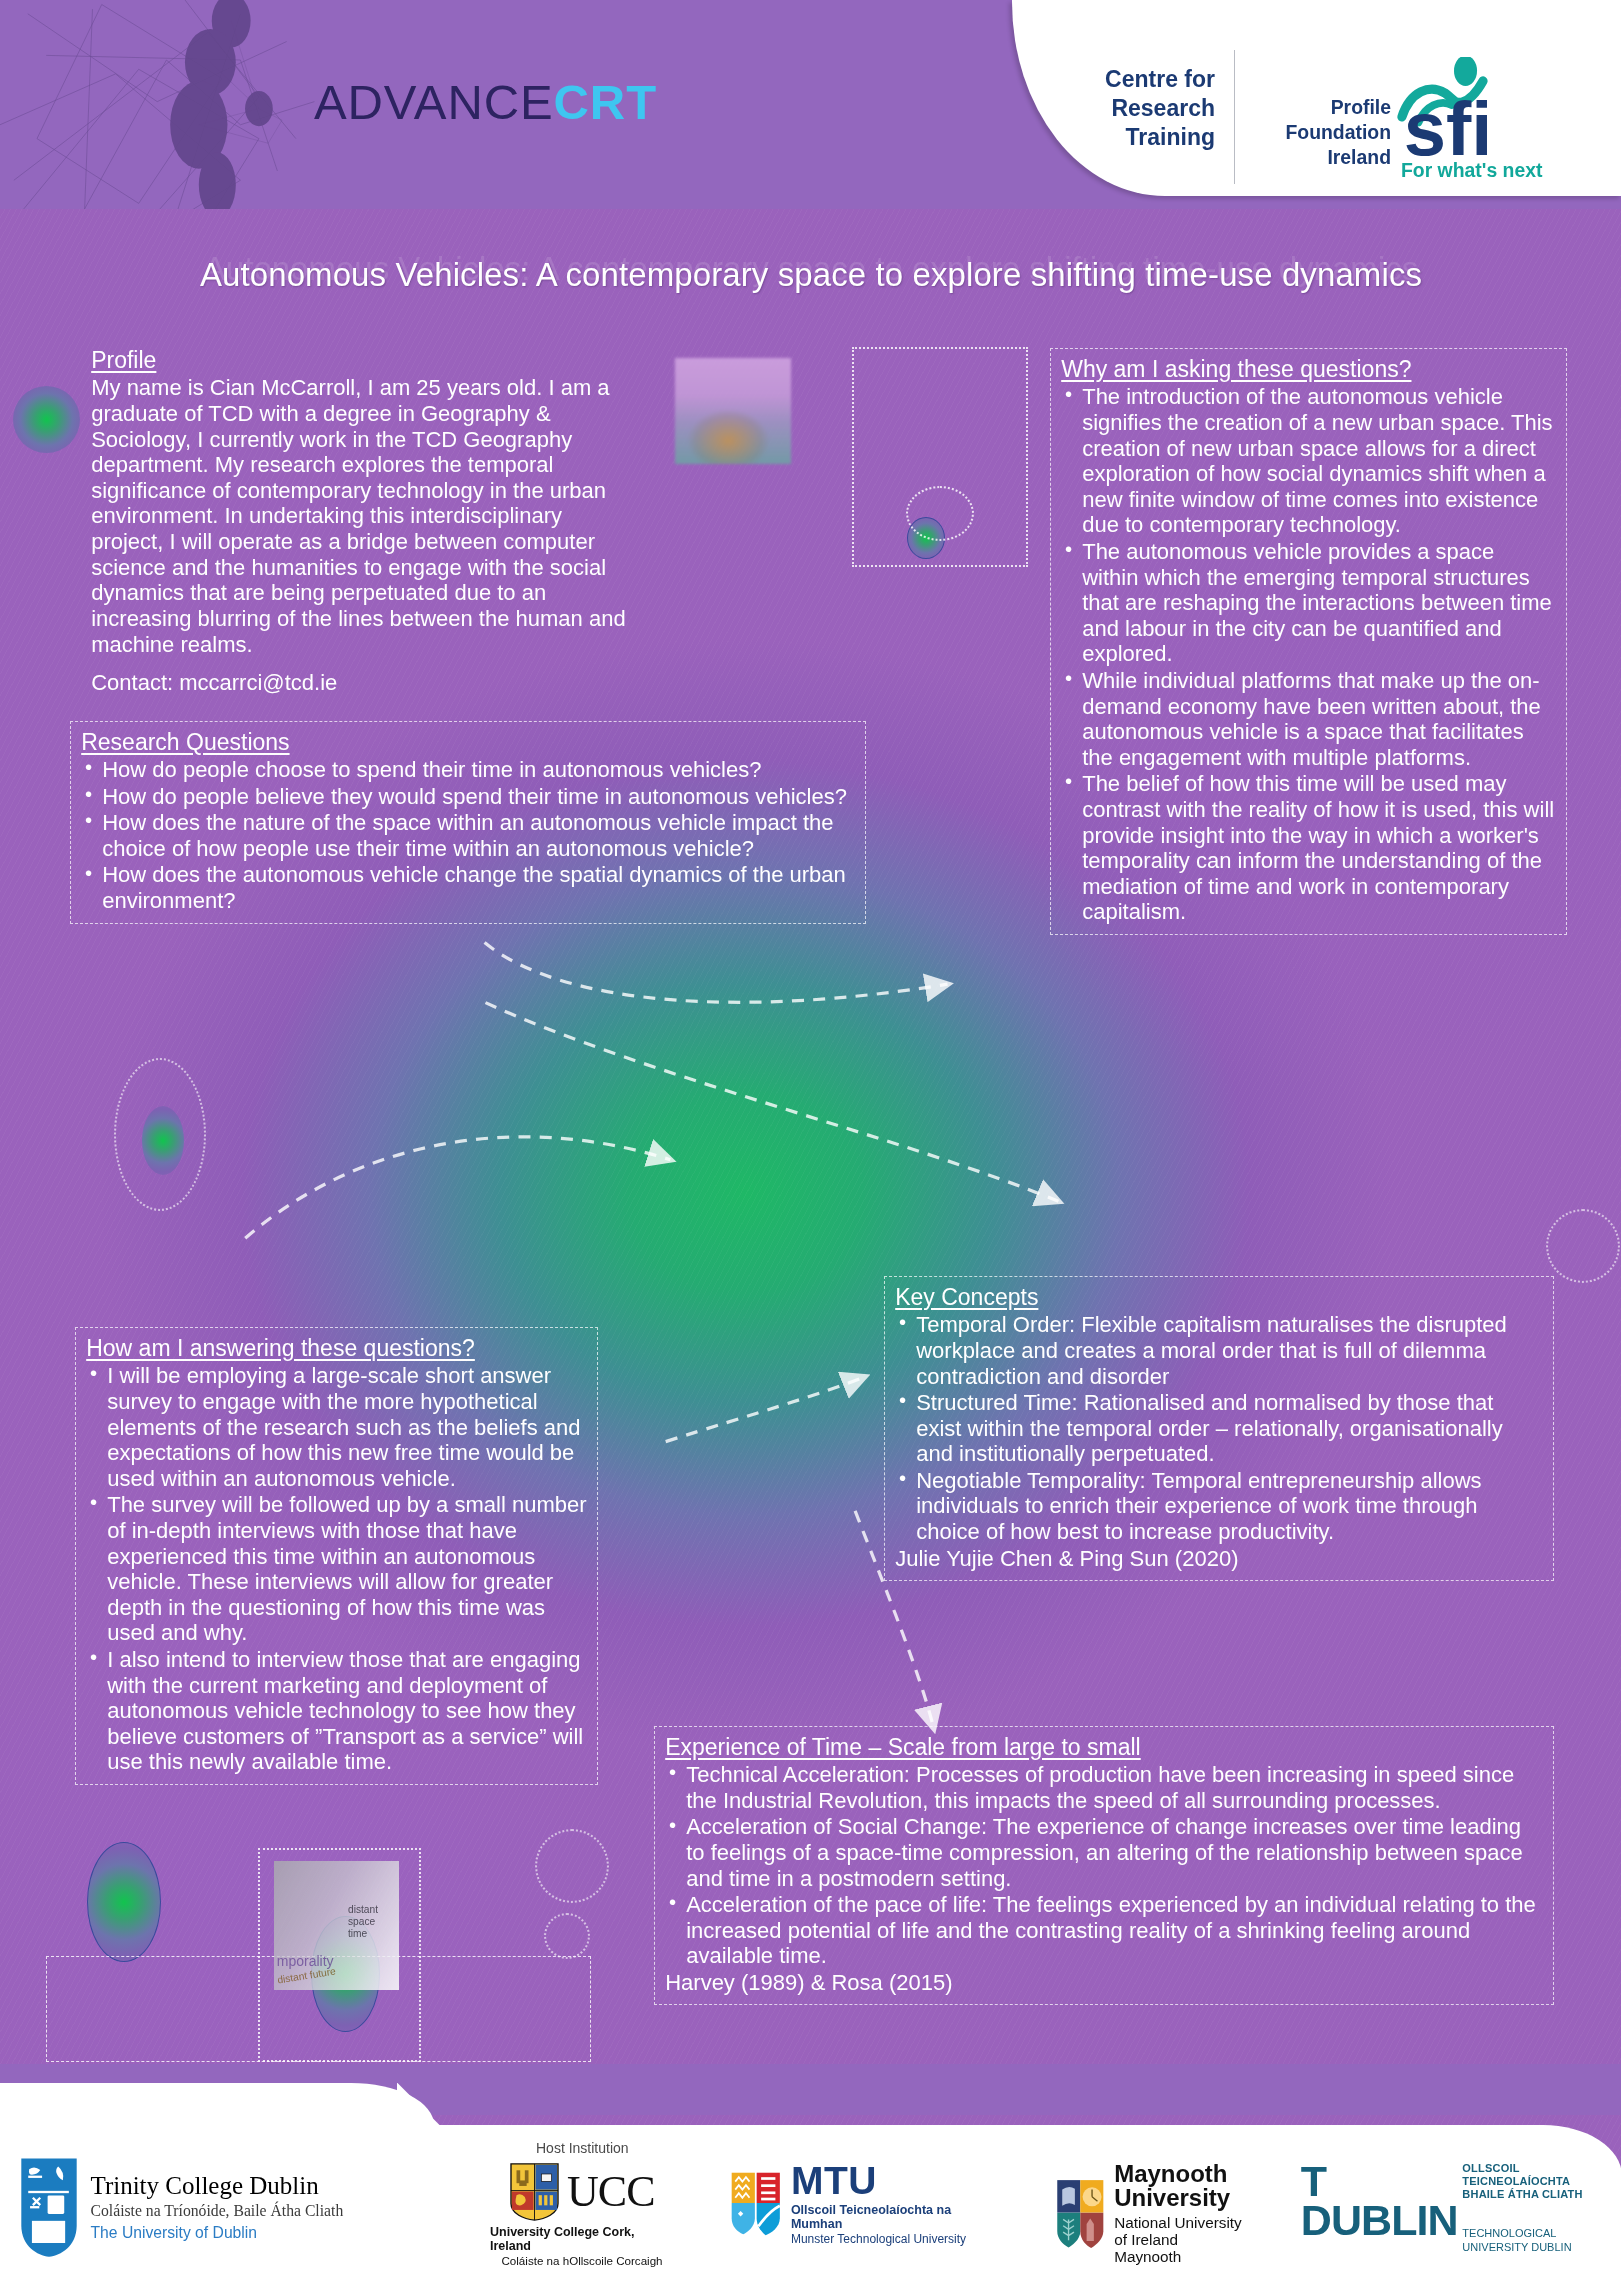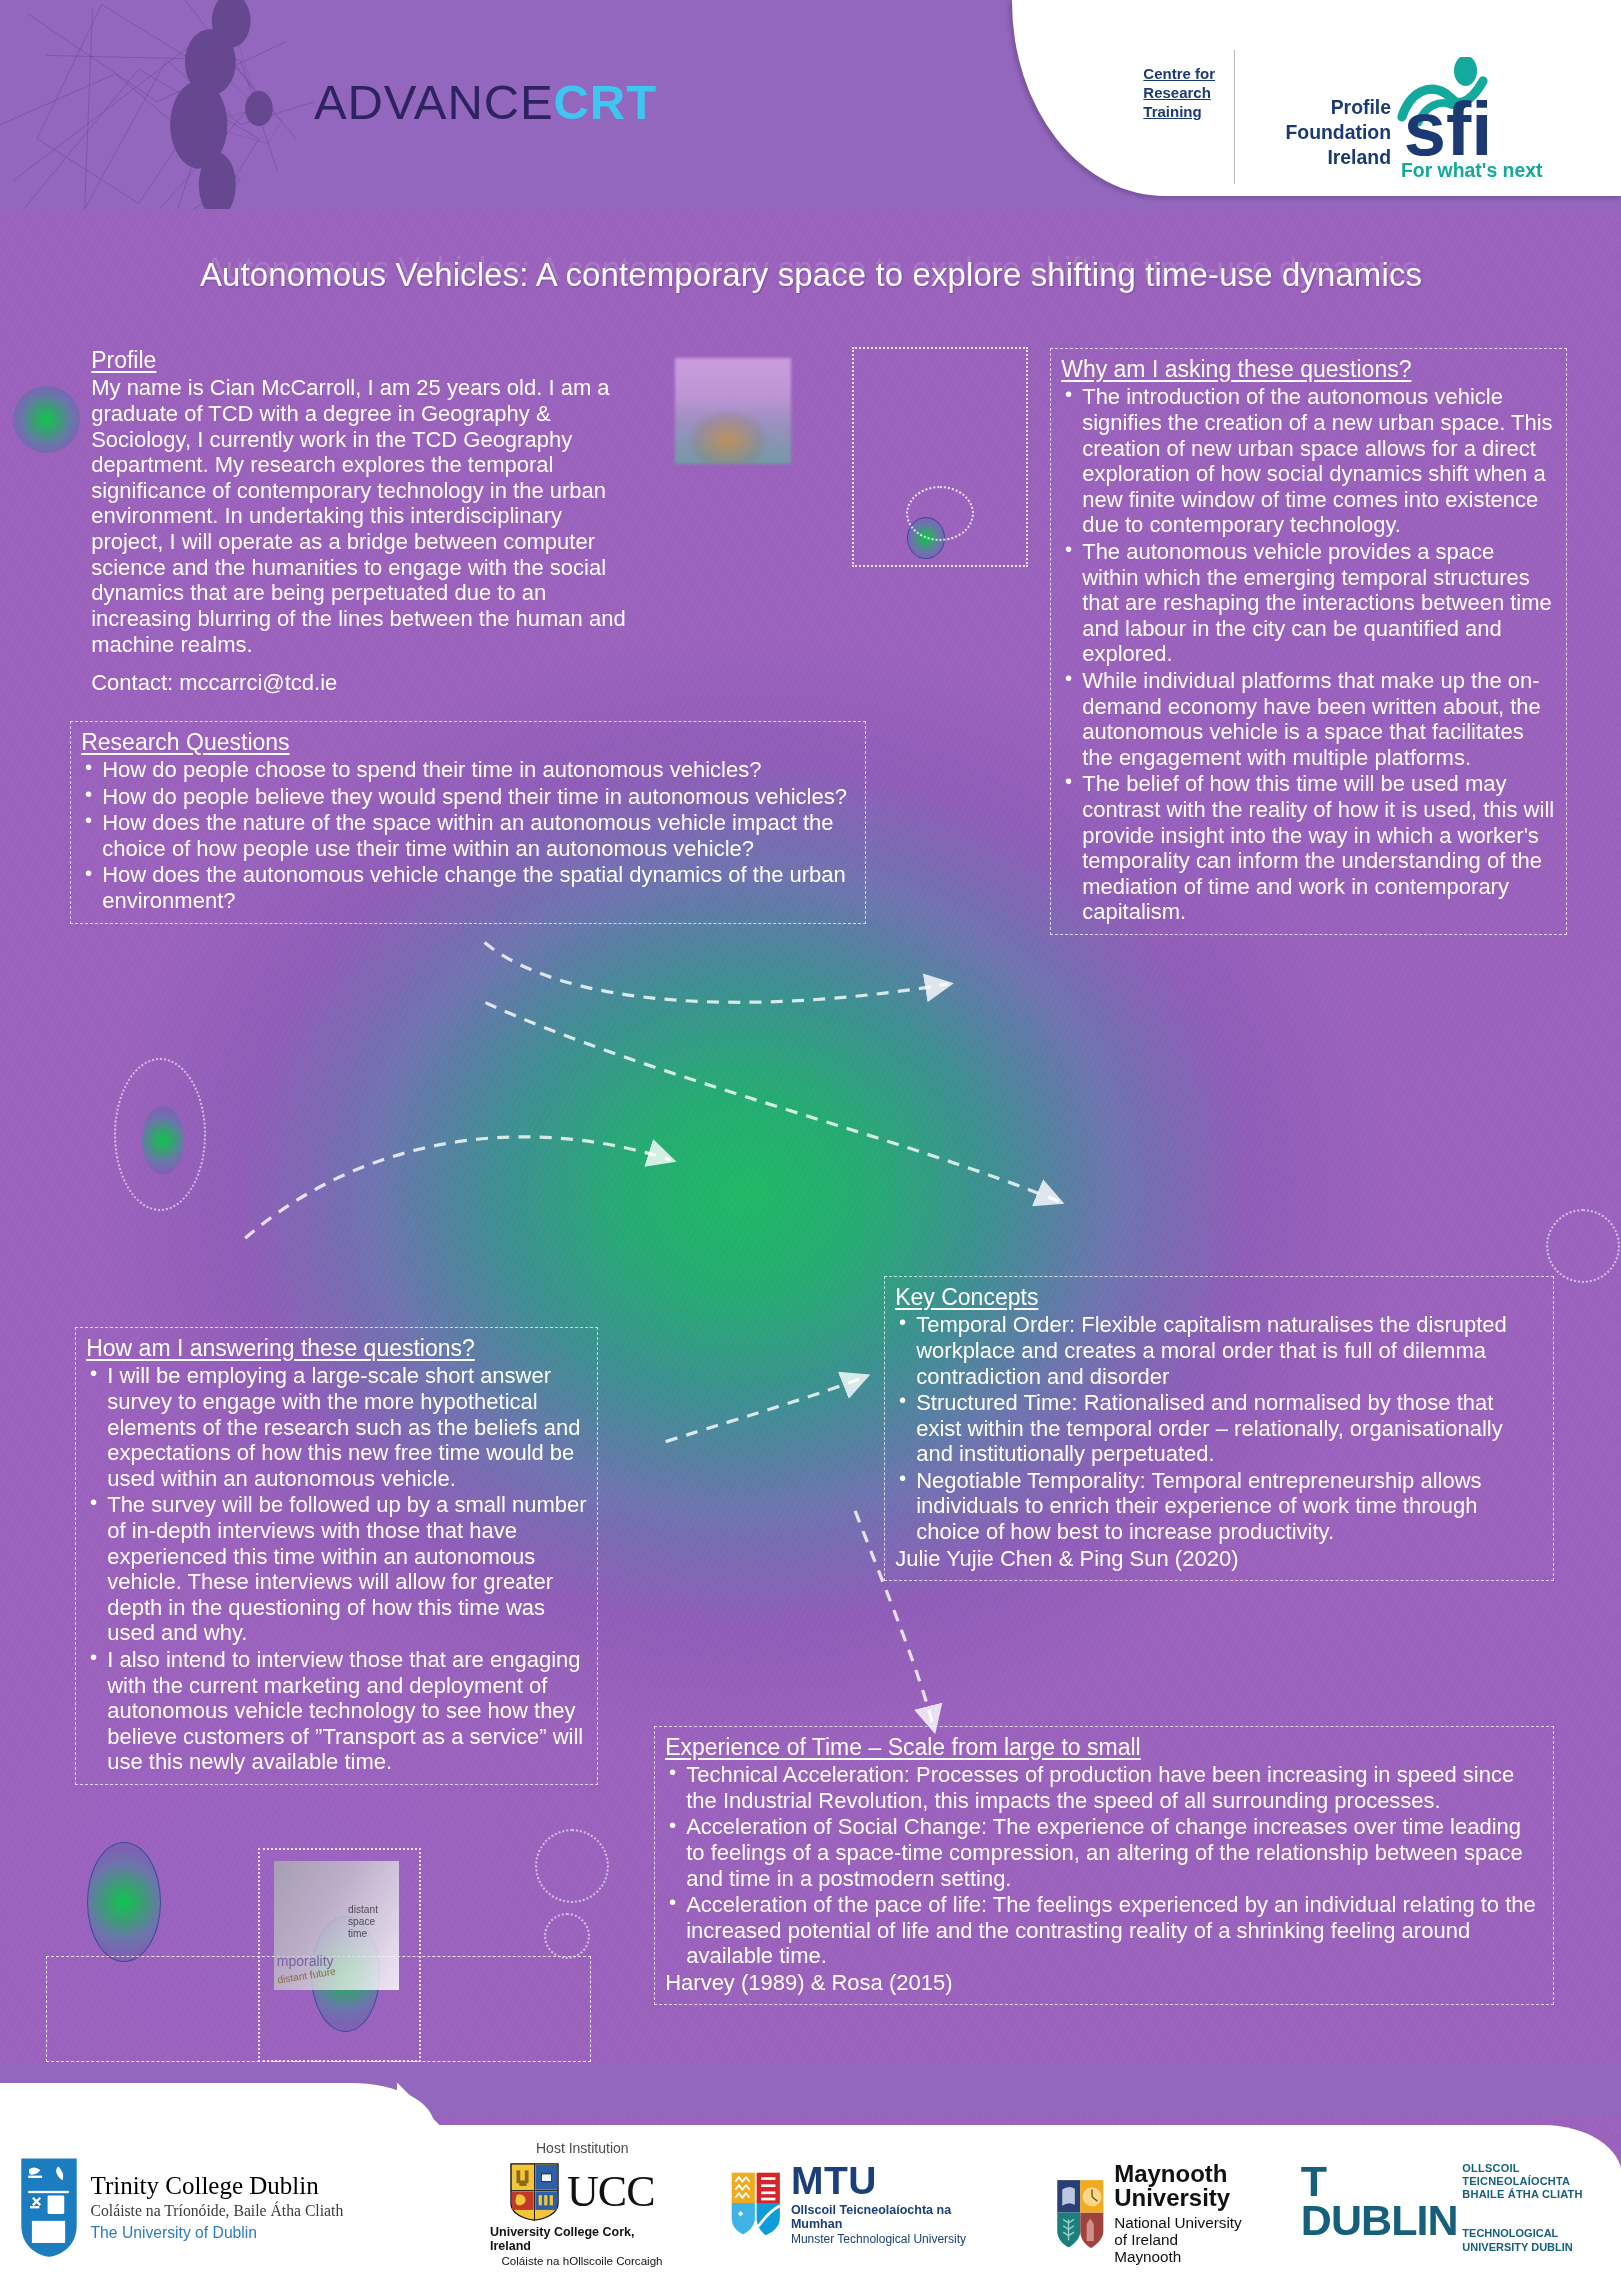--- a/index.html
+++ b/index.html
@@ -54,22 +54,22 @@
   .advance-logo {
     position: absolute; left: 314px; top: 74px;
     font-size: 49px; font-weight: 400; letter-spacing: 0.9px;
     font-family: "Liberation Sans", sans-serif;
   }
   .advance-logo .adv { color: #2d2361; }
   .advance-logo .crt { color: #3ec6f0; font-weight: 700; }
 
   .crt-block {
     position: absolute; right: 407px; top: 65px;
-    text-align: left; color: #1b3a73; font-weight: 700;
-    font-size: 15px; line-height: 1.25; text-decoration: underline;
+    text-align: right; color: #1b3a73; font-weight: 700;
+    font-size: 23px; line-height: 1.25;
   }
   .crt-divider {
     position: absolute; right: 387px; top: 50px; width: 1.4px; height: 134px;
     background: #b9bcc4;
   }
   .sfi-wrap {
     position: absolute; right: 55px; top: 49px; width: 319px; height: 139px;
   }
   .sfi-words {
     position: absolute; left: 0px; top: 46px; width: 143px;
@@ -220,21 +220,21 @@
   .mtu-text .m2 { font-size: 12.5px; font-weight: 700; color: #1b3f7a; margin-top: 3.7px; }
   .mtu-text .m3 { font-size: 12px; color: #1b3f7a; margin-top: 1.4px; }
 
   .may { display: flex; align-items: center; gap: 8.3px; }
   .may-text .y1 { font-size: 24px; font-weight: 700; color: #111; line-height: 1.0; }
   .may-text .y2 { font-size: 15.3px; color: #111; margin-top: 4.2px; line-height: 1.12; }
 
   .tud { display: flex; align-items: flex-start; gap: 4.6px; }
   .tud-main { font-size: 43px; font-weight: 700; color: #17607b; letter-spacing: -0.9px; line-height: 0.9; }
   .tud-side .s1 { font-size: 11px; font-weight: 700; color: #17607b; letter-spacing: 0.2px; line-height: 1.2; }
-  .tud-side .s2 { font-size: 11px; font-weight: 700; color: #17607b; margin-top: 26px; line-height: 1.2; }
+  .tud-side .s2 { font-size: 11px; font-weight: 400; color: #17607b; margin-top: 26px; line-height: 1.2; }
 </style>
 </head>
 <body>
 
 <div id="poster">
 
   <div class="bg-base"></div>
   <div class="bg-glow-tr"></div>
   <div class="bg-glow-bl"></div>
   <div class="bg-sheen"></div>

